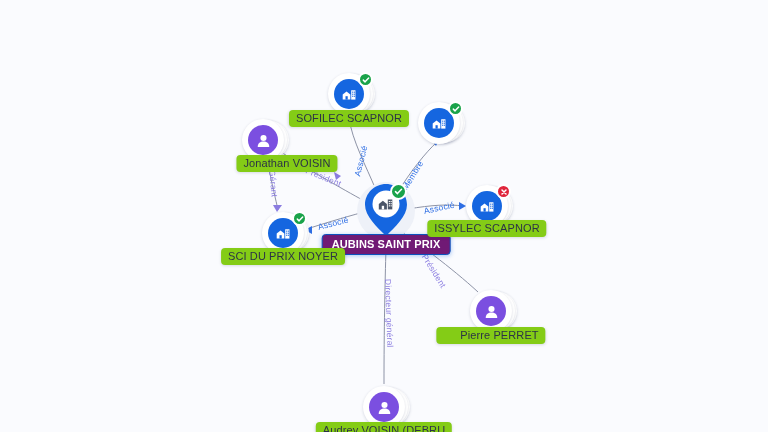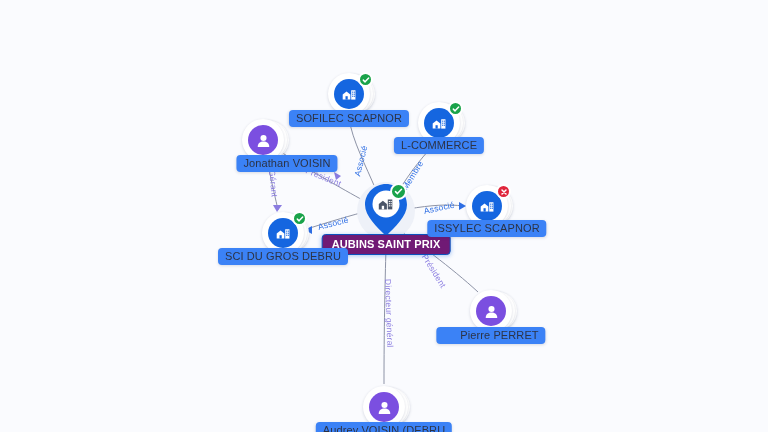--- a/index.html
+++ b/index.html
@@ -115,21 +115,21 @@
   .badge.closed { background: #e0263c; }
   .badge svg { display: block; }
 
   .node .badge { right: -24px; top: -22px; }
   .pin-wrap .badge { left: 27px; top: 1px; width: 17px; height: 17px; }
 
   
   .node-label {
     position: absolute;
     transform: translateX(-50%);
-    background: #3b82f6;
+    background: #84cc16;
     border-radius: 4px;
     padding: 2px 7px 3px 7px;
     font-size: 11px;
     color: #2c3346;
     white-space: nowrap;
     box-shadow: 0 1px 3px rgba(40,50,90,0.16);
     letter-spacing: 0.1px;
   }
   .node-label.primary {
     background: #701a75;
@@ -261,21 +261,20 @@
           <rect x="5.3" y="12" width="2.6" height="4" fill="#1566e0"></rect>
         </svg>
       </div>
     </div>
     <div class="badge ok" style="right:-24px; top:-22px;">
       <svg viewBox="0 0 12 12" width="8" height="8">
           <path d="M2 6.2 L4.6 8.8 L10 3" fill="none" stroke="#ffffff" stroke-width="2.2" stroke-linecap="round" stroke-linejoin="round"></path>
         </svg>
     </div>
   </div>
-  <div class="node-label" style="left:439px; top:137px;">L-COMMERCE</div>
 
   <div class="node" style="left:487px; top:206px;">
     <div class="node-stack">
       <div class="stack-card c3"></div>
       <div class="stack-card c2"></div>
       <div class="stack-card c1"></div>
       <div class="node-disc company">
         <svg viewBox="0 0 20 20" width="17" height="17">
           <path d="M2 16 L2 10 L6.5 6.5 L11 10 L11 16 Z" fill="#ffffff"></path>
           <path d="M12 16 L12 5 L17 5 L17 16 Z" fill="#ffffff"></path>
@@ -315,21 +314,21 @@
           <rect x="5.3" y="12" width="2.6" height="4" fill="#1566e0"></rect>
         </svg>
       </div>
     </div>
     <div class="badge ok" style="right:-24px; top:-22px;">
       <svg viewBox="0 0 12 12" width="8" height="8">
           <path d="M2 6.2 L4.6 8.8 L10 3" fill="none" stroke="#ffffff" stroke-width="2.2" stroke-linecap="round" stroke-linejoin="round"></path>
         </svg>
     </div>
   </div>
-  <div class="node-label" style="left:283px; top:248px;">SCI DU GROS DEBRU</div>
+  <div class="node-label" style="left:283px; top:248px;">SCI DU PRIX NOYER</div>
 
   <div class="node" style="left:263px; top:140px;">
     <div class="node-stack">
       <div class="stack-card c3"></div>
       <div class="stack-card c2"></div>
       <div class="stack-card c1"></div>
       <div class="node-disc person">
         <svg viewBox="0 0 20 20" width="17" height="17">
           <circle cx="10" cy="7" r="3.6" fill="#ffffff"></circle>
           <path d="M3.2 17.5 C3.2 13.2 6.3 11.2 10 11.2 C13.7 11.2 16.8 13.2 16.8 17.5 Z" fill="#ffffff"></path>

